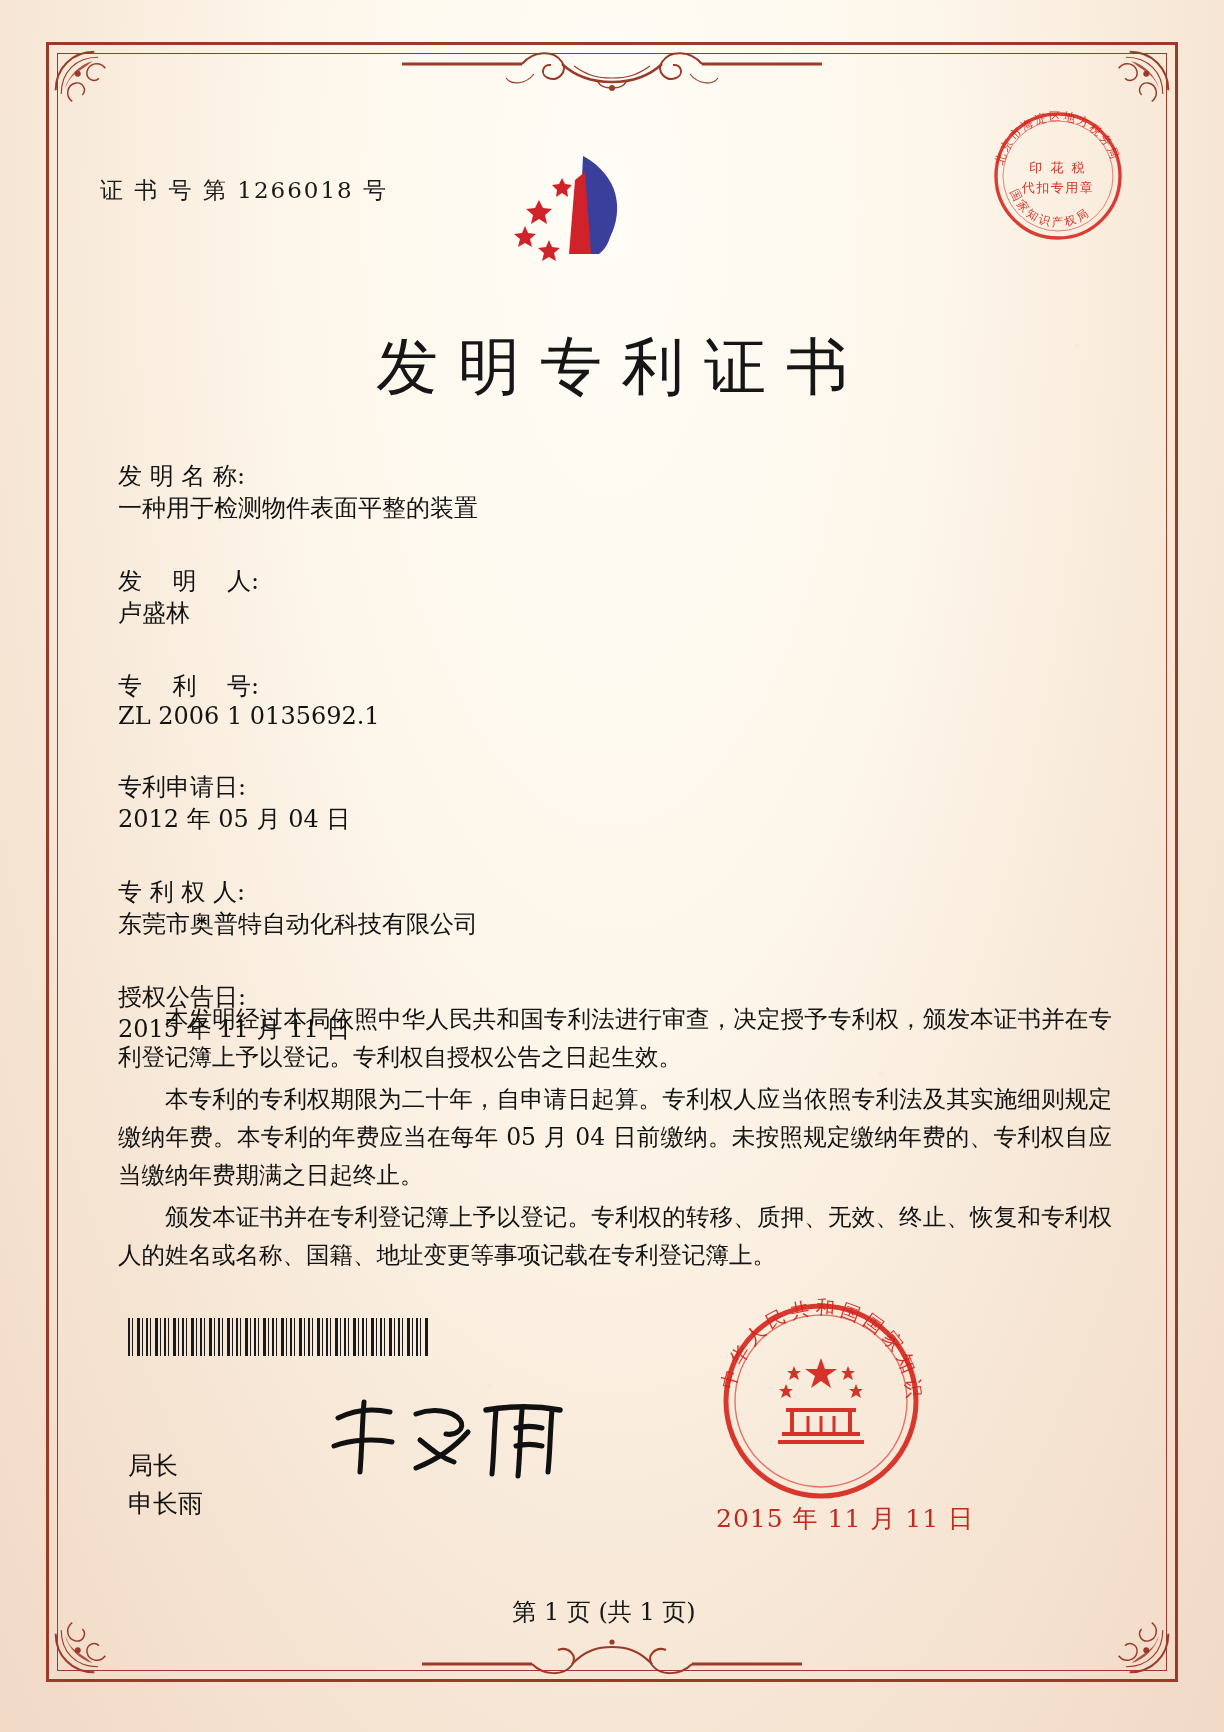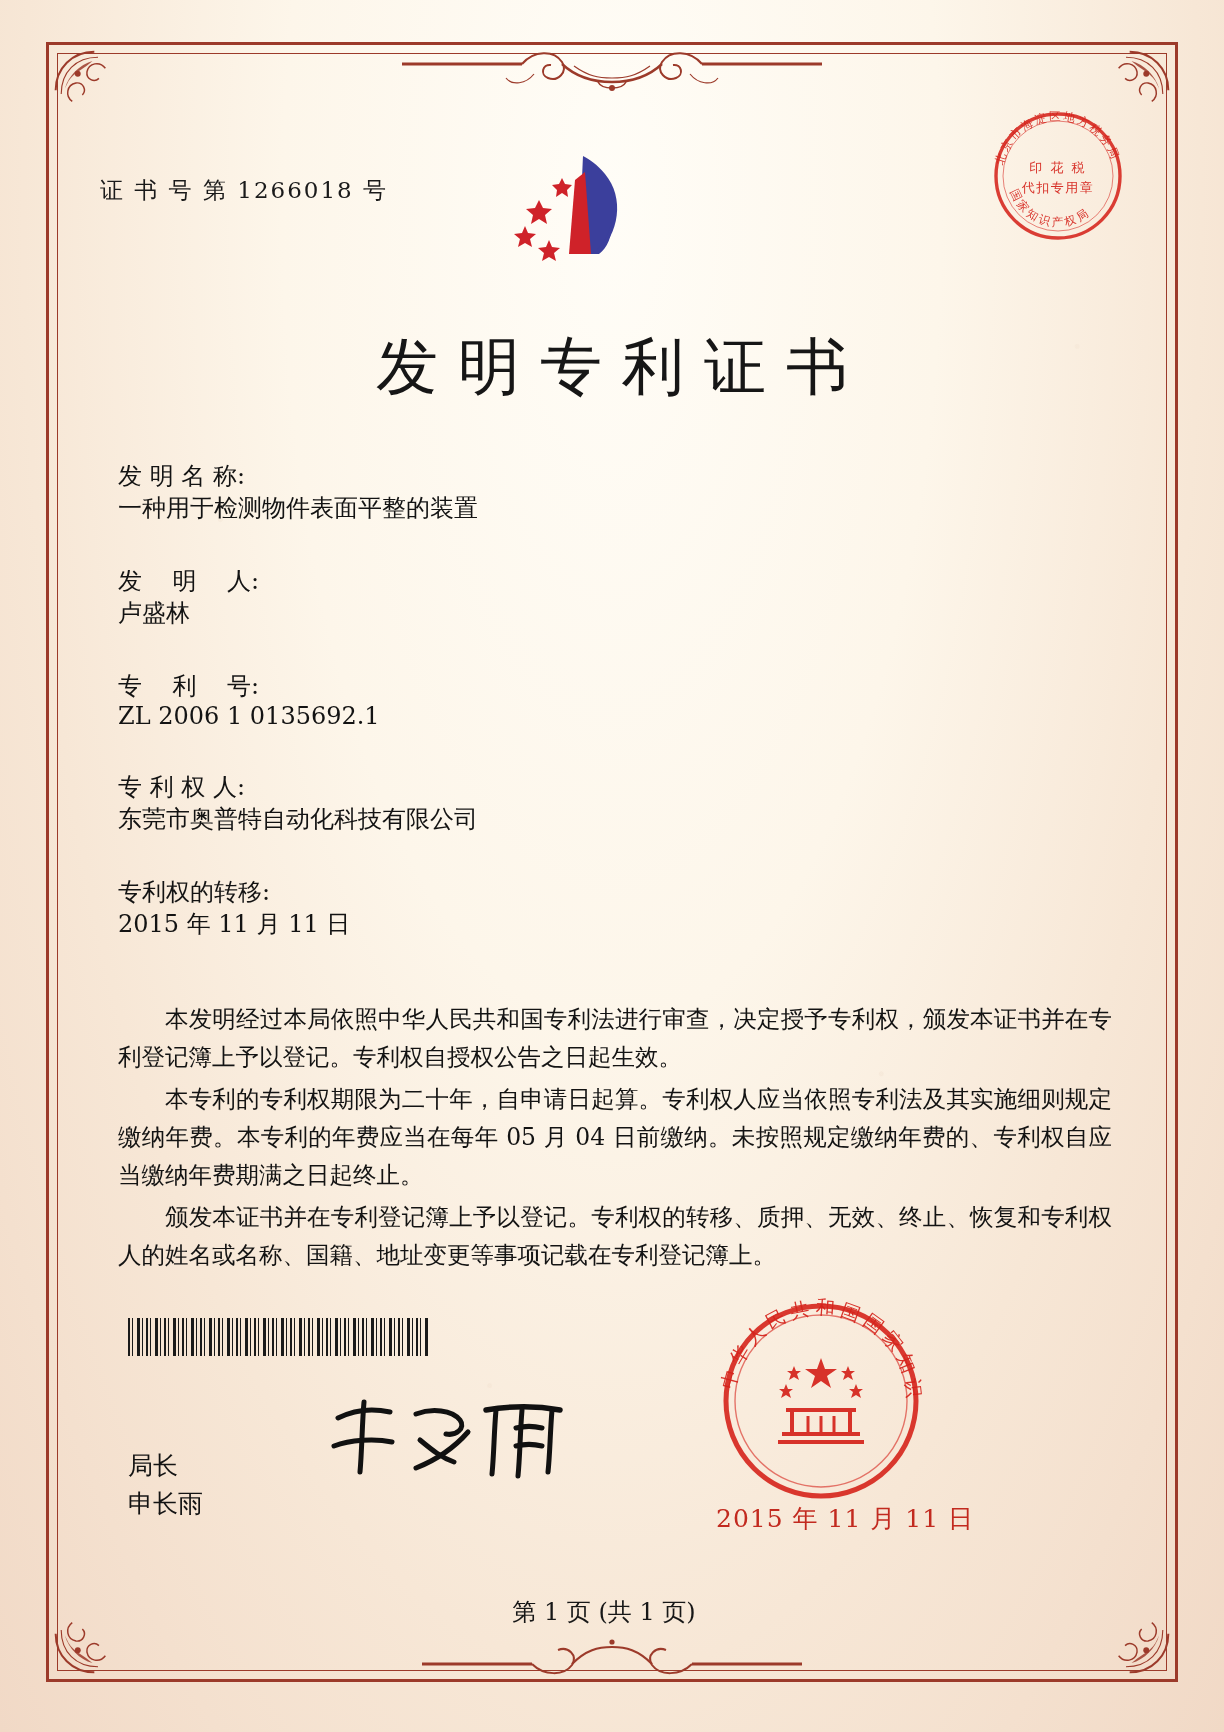--- a/index.html
+++ b/index.html
@@ -348,25 +348,29 @@
     </div>
     <div class="field-row">
       <span class="field-label">发    明    人:</span>
       <span class="field-value">卢盛林</span>
     </div>
     <div class="field-row">
       <span class="field-label">专    利    号:</span>
       <span class="field-value">ZL 2006 1 0135692.1</span>
     </div>
     <div class="field-row">
+      <span class="field-label">专利申请日:</span>
+      <span class="field-value">2012 年 05 月 04 日</span>
+    </div>
+    <div class="field-row">
       <span class="field-label">专 利 权 人:</span>
       <span class="field-value">东莞市奥普特自动化科技有限公司</span>
     </div>
     <div class="field-row">
-      <span class="field-label">专利权的转移:</span>
+      <span class="field-label">授权公告日:</span>
       <span class="field-value">2015 年 11 月 11 日</span>
     </div>
   </div>
 
   <div class="body-text">
     <p>本发明经过本局依照中华人民共和国专利法进行审查，决定授予专利权，颁发本证书并在专利登记簿上予以登记。专利权自授权公告之日起生效。</p>
     <p>本专利的专利权期限为二十年，自申请日起算。专利权人应当依照专利法及其实施细则规定缴纳年费。本专利的年费应当在每年 05 月 04 日前缴纳。未按照规定缴纳年费的、专利权自应当缴纳年费期满之日起终止。</p>
     <p>颁发本证书并在专利登记簿上予以登记。专利权的转移、质押、无效、终止、恢复和专利权人的姓名或名称、国籍、地址变更等事项记载在专利登记簿上。</p>
   </div>
 

